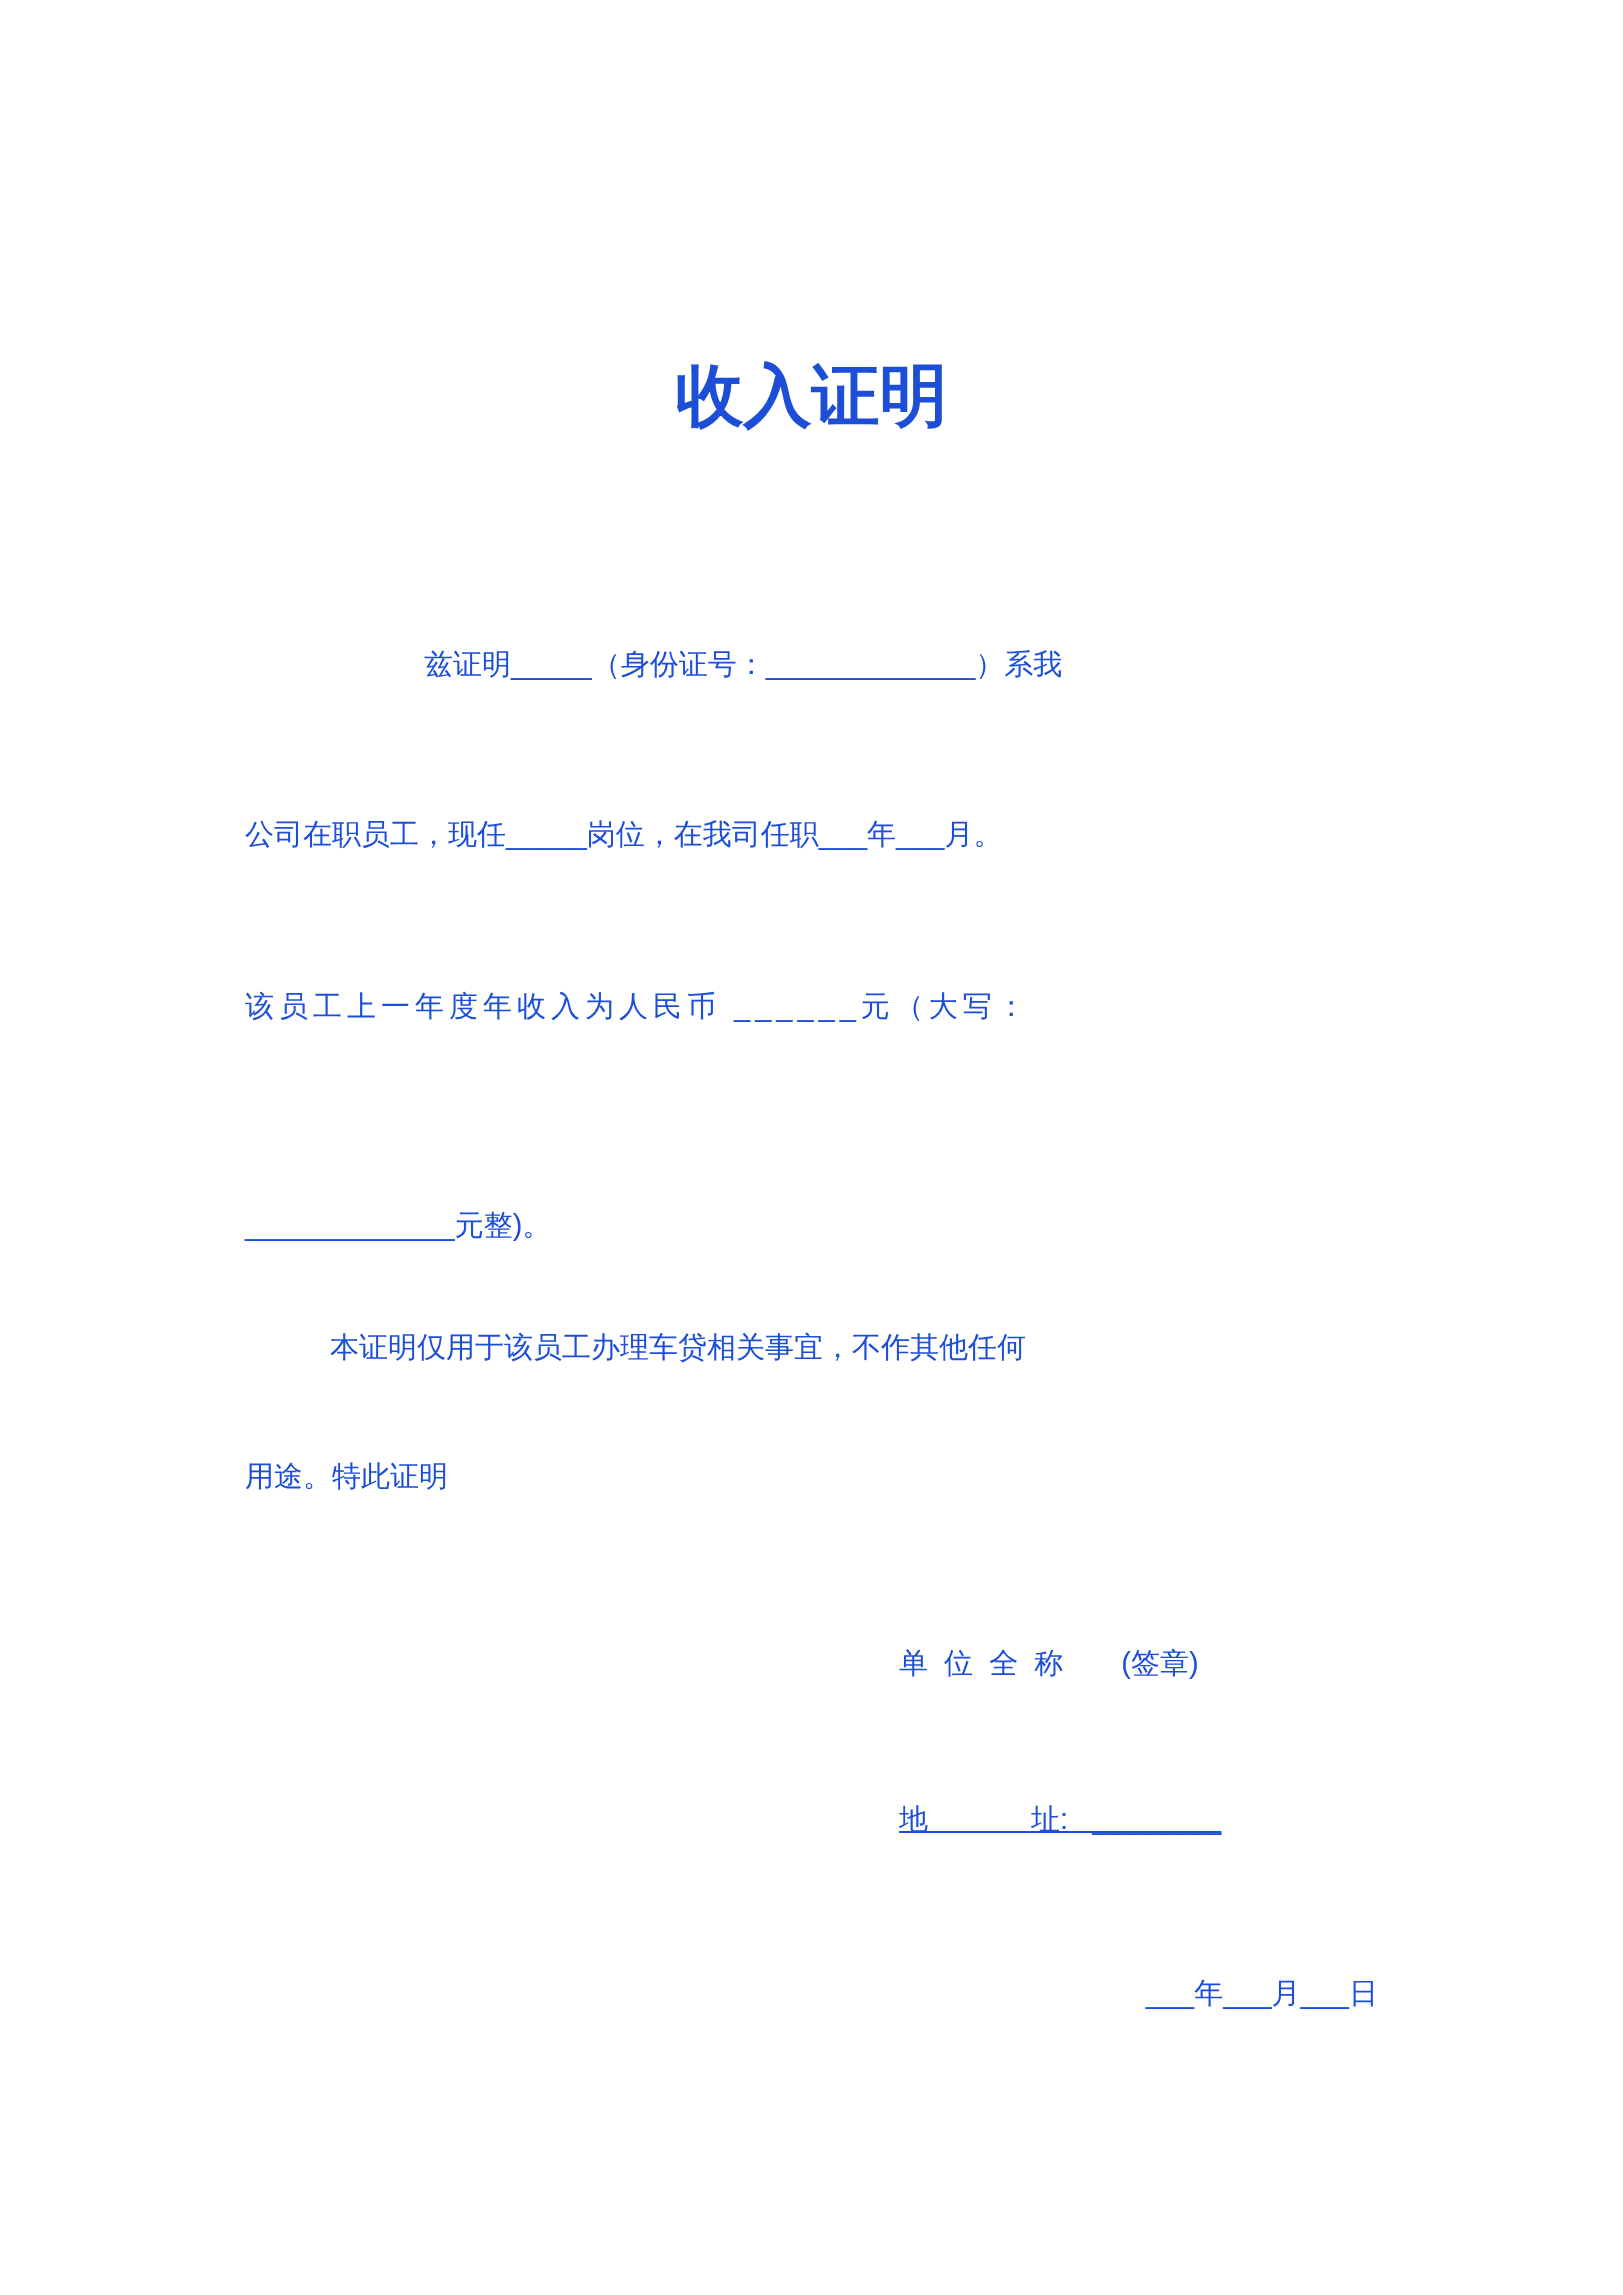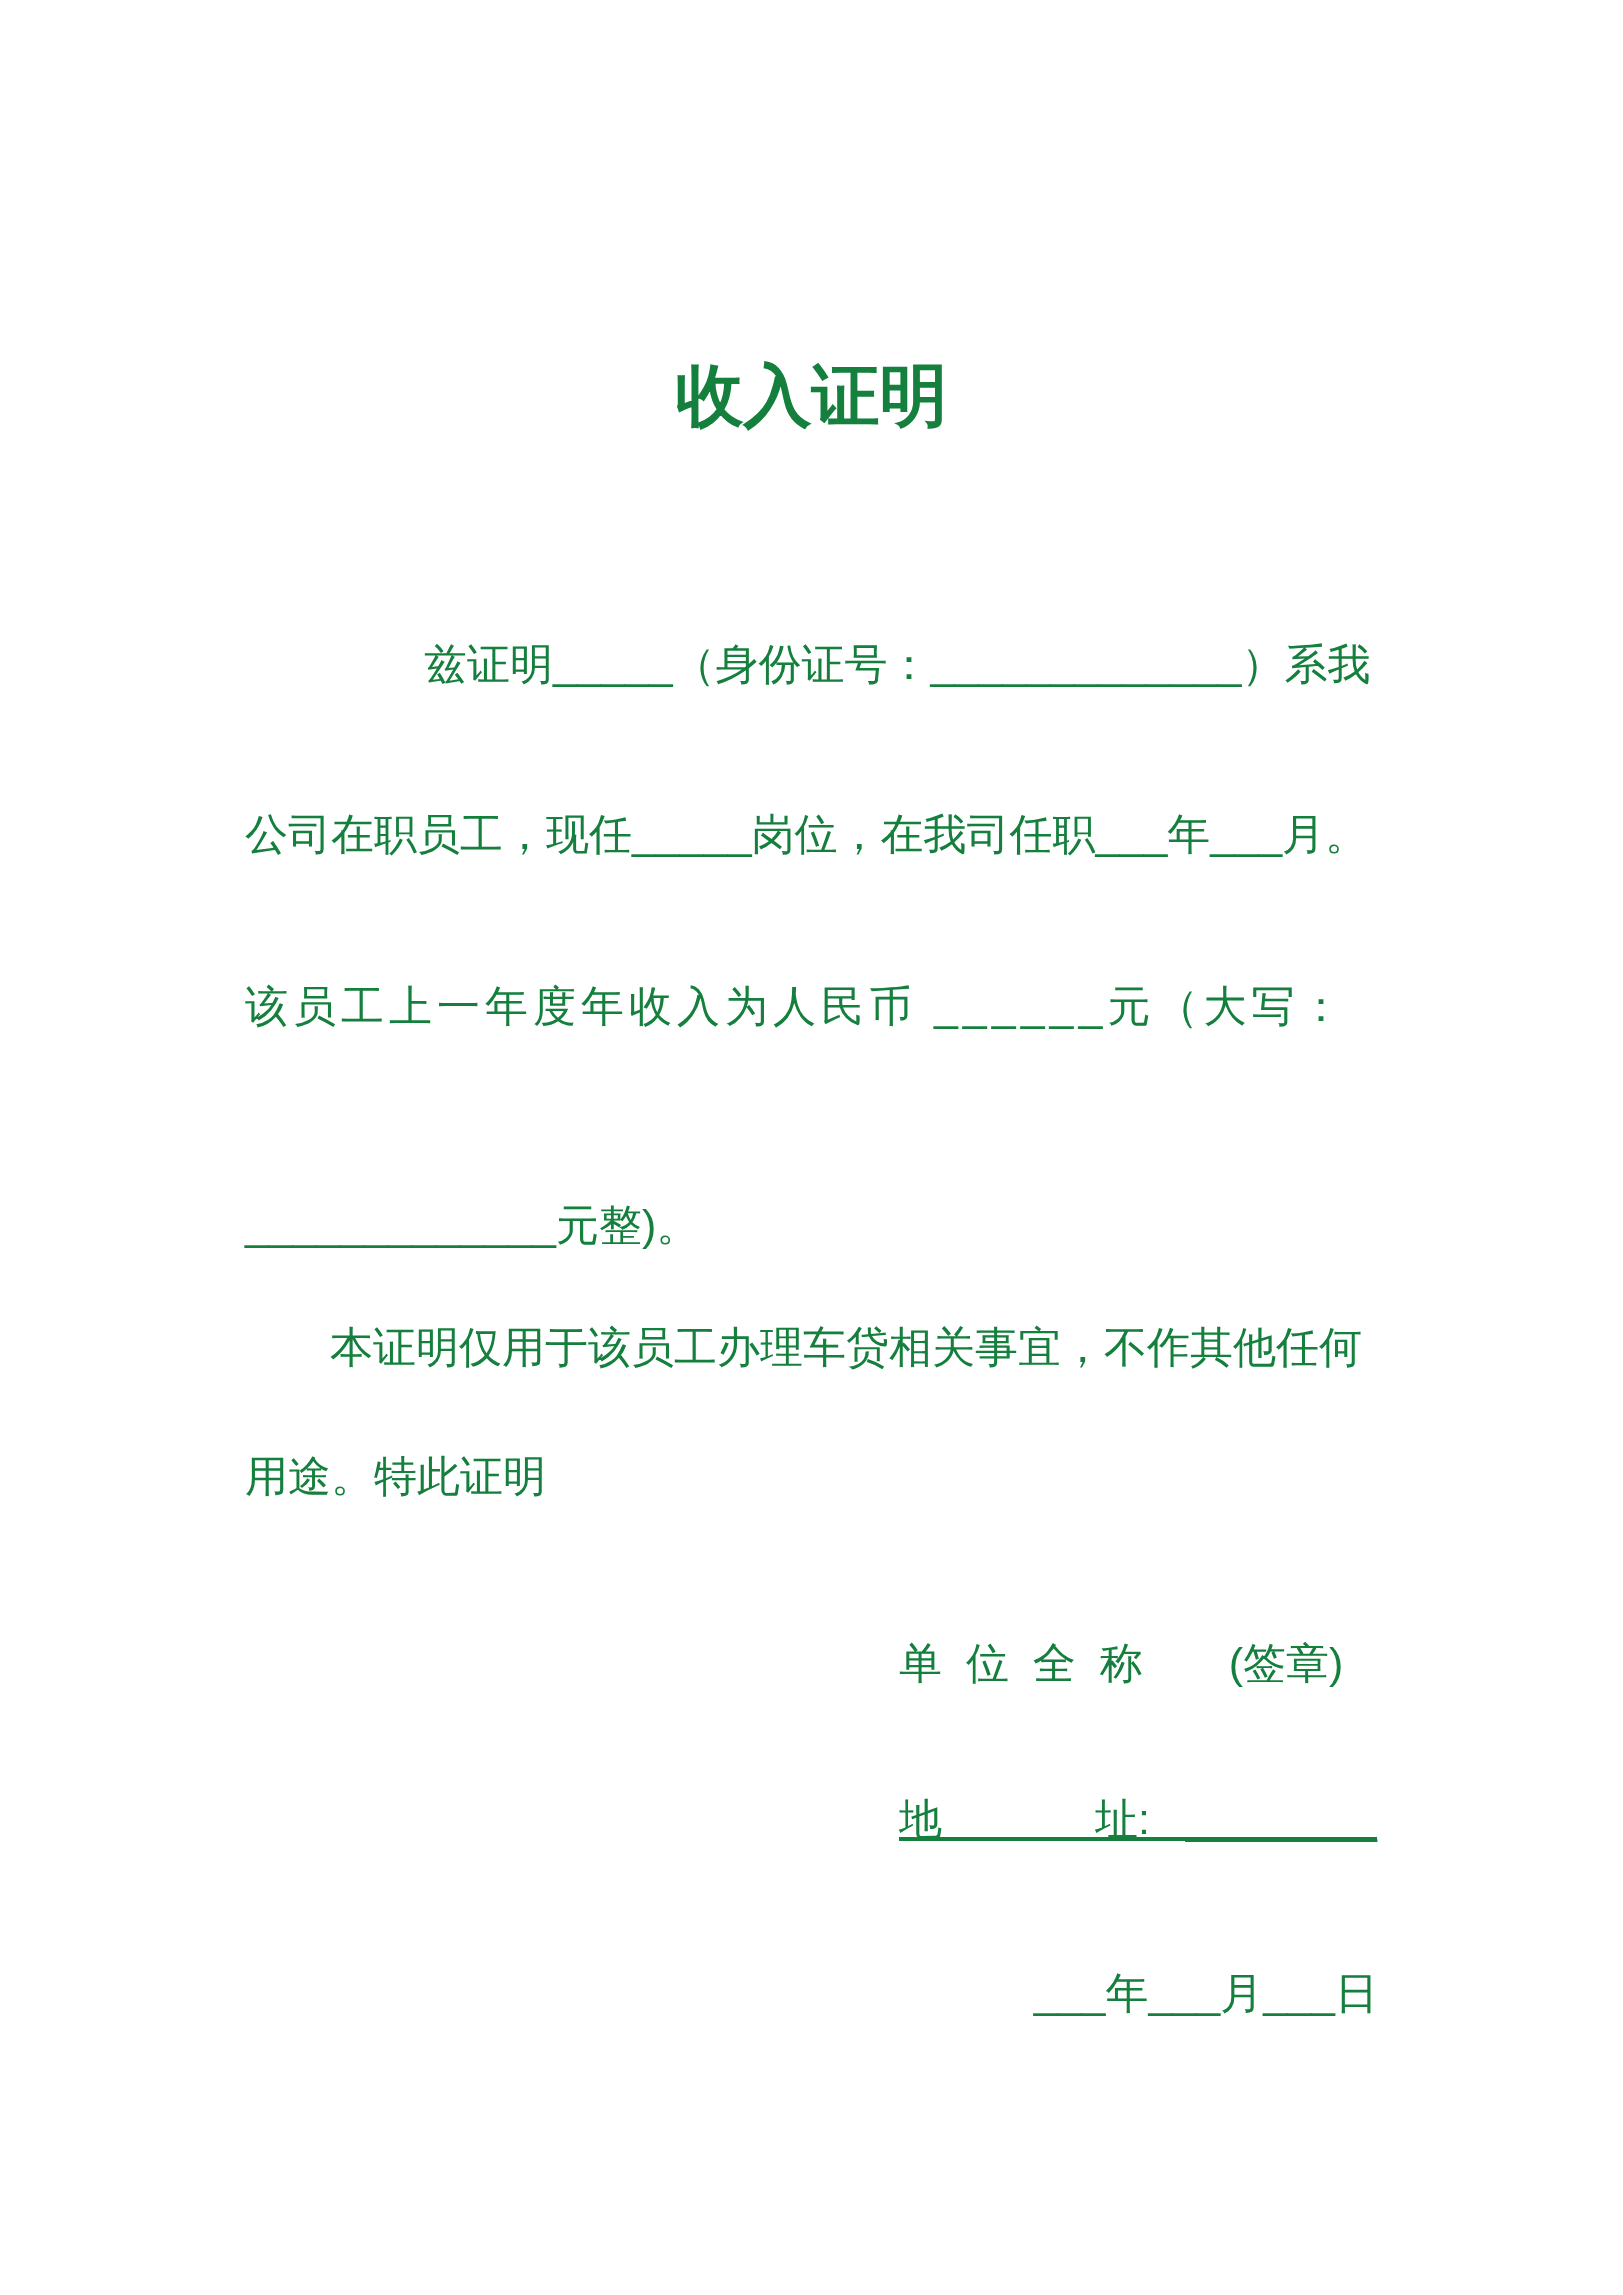--- a/index.html
+++ b/index.html
@@ -5,38 +5,38 @@
   html, body {
     margin: 0;
     padding: 0;
     background: #ffffff;
   }
   .page {
     position: relative;
     width: 1623px;
     height: 2295px;
     background: #ffffff;
-    color: #15803d;
+    color: #1d4ed8;
     font-family: "Liberation Sans", "DejaVu Sans", sans-serif;
     overflow: hidden;
   }
   .doc-title {
     position: absolute;
     top: 358px;
     left: 0;
     width: 1623px;
     text-align: center;
     font-size: 68px;
     font-weight: bold;
     line-height: 74px;
     white-space: pre;
   }
   .line {
     position: absolute;
-    font-size: 43px;
+    font-size: 29px;
     line-height: 54px;
     white-space: pre;
   }
   
   .p1l1 { top: 637px;  left: 424px; }
   .p1l2 { top: 807px;  left: 245px; }
   .p1l3 { top: 979px; left: 245px; letter-spacing: 5px; }
   .p1l4 { top: 1198px; left: 245px; }
   
   .p2l1 { top: 1320px; left: 330px; text-align: right; }

